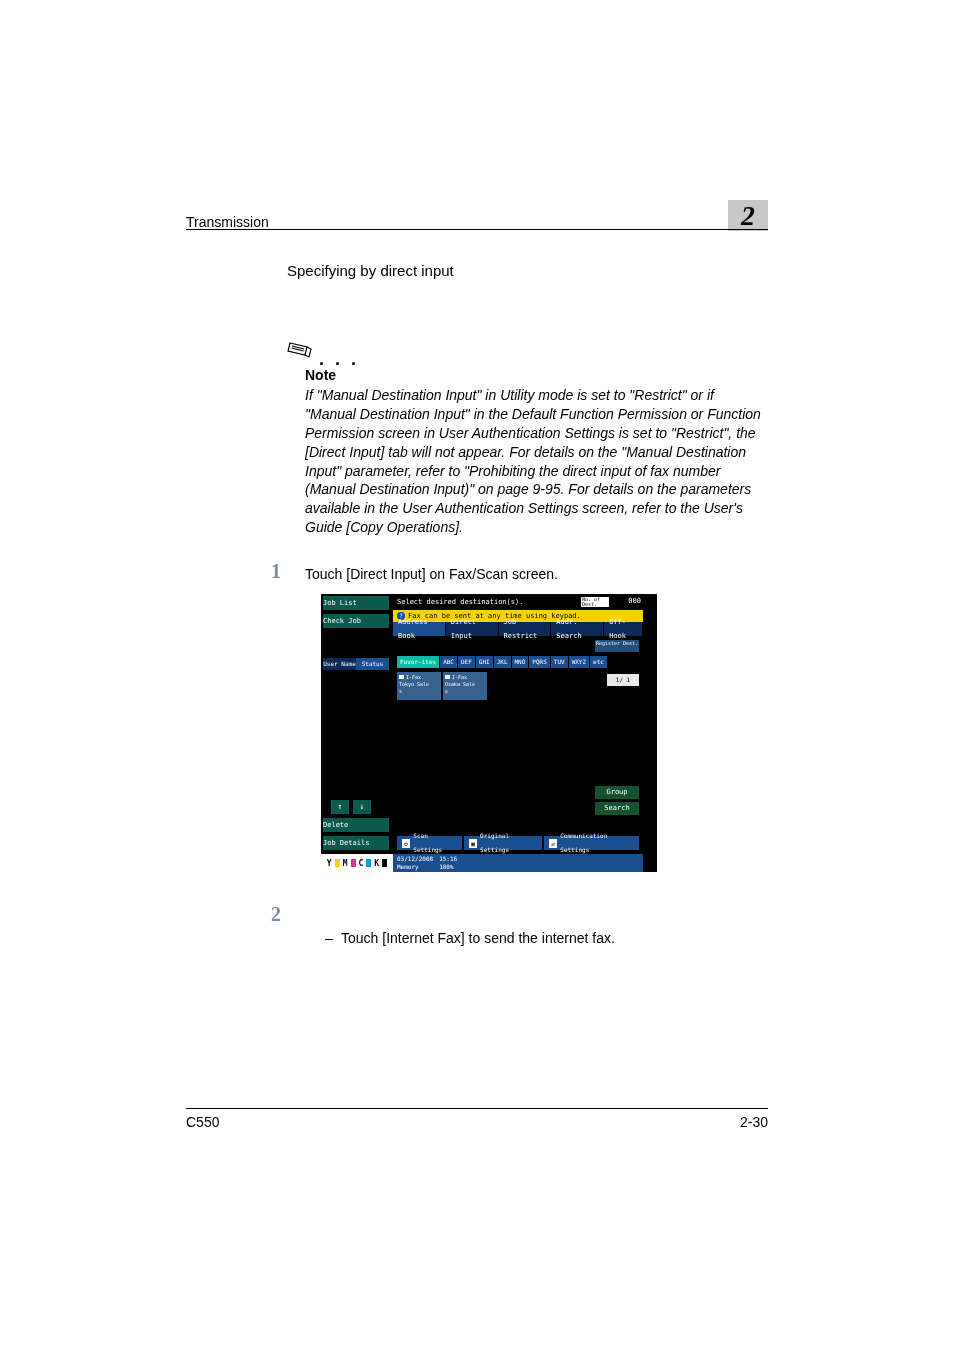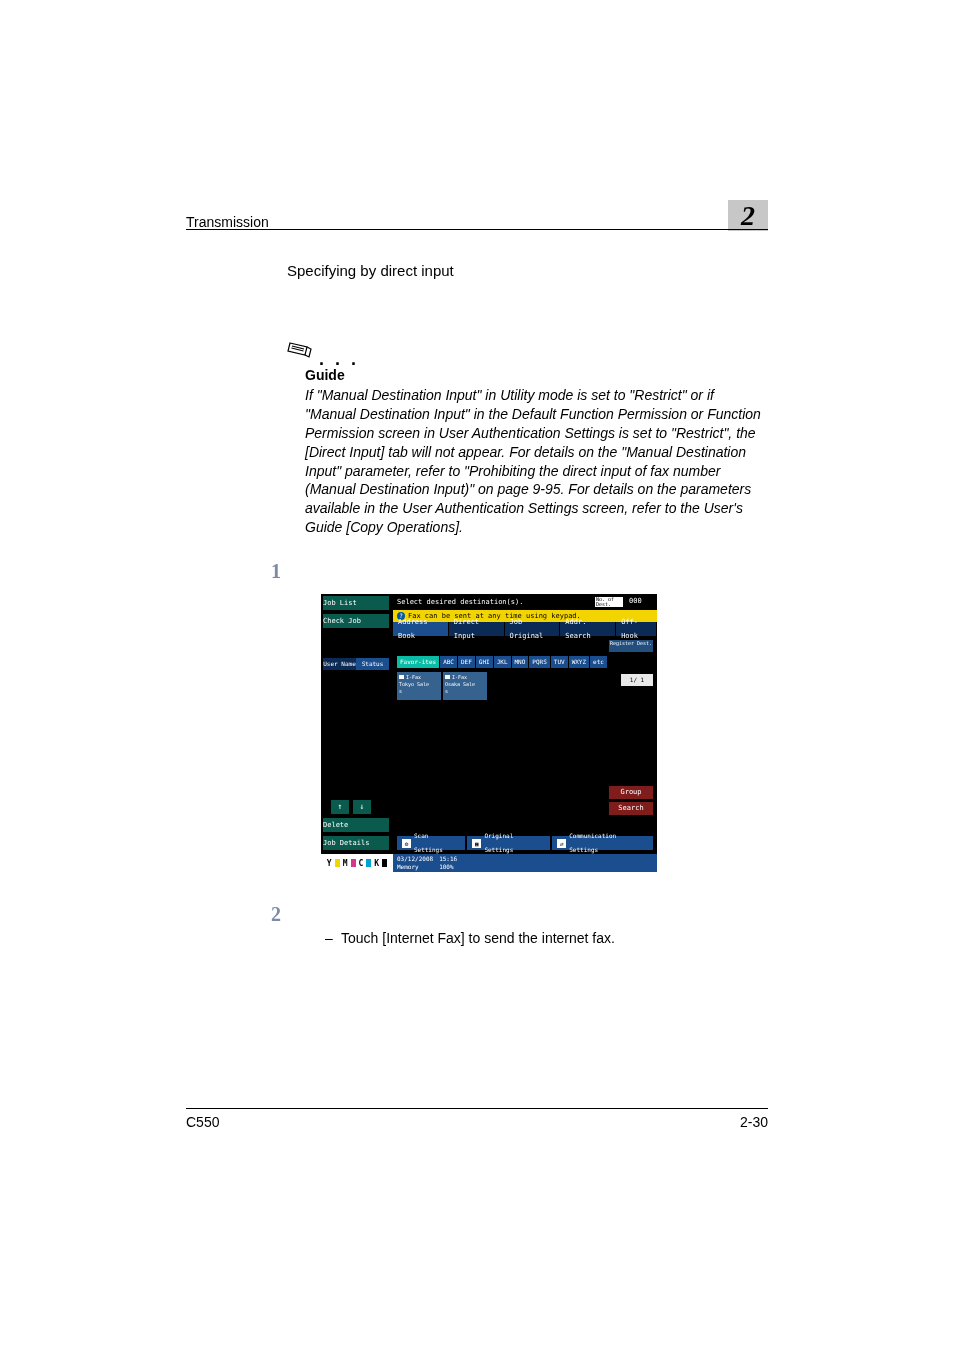--- a/index.html
+++ b/index.html
@@ -22,40 +22,40 @@
   .step-text{position:absolute;left:305px;right:186px;font-size:14px;line-height:1.35}
   .st1{top:565px}
   .st2{top:908px}
   .bullet{position:absolute;left:325px;font-size:14px}
   .bul{top:930px}
   .bullet-text{position:absolute;left:341px;right:186px;font-size:14px}
   .bt{top:930px}
   
   .scr{position:absolute;left:321px;top:594px;width:336px;height:278px;background:#000;color:#fff;font-family:"Lucida Console",Monaco,monospace;font-size:7px}
   .scr .left{position:absolute;left:0;top:0;width:72px;height:100%;background:#000}
-  .scr .main{position:absolute;left:72px;top:0;right:0;height:100%;background:#000}
+  .scr .main{position:absolute;left:72px;top:0;right:14px;height:100%;background:#000}
   .scr .topmsg{position:absolute;left:4px;top:4px;color:#fff;font-size:7px}
   .scr .docbadge{position:absolute;right:34px;top:3px;width:26px;height:10px;background:#fff;color:#000;font-size:5px;text-align:left;padding:0 1px;line-height:5px}
-  .scr .ndoc{position:absolute;right:2px;top:3px;width:26px;height:10px;color:#fff;text-align:left;font-size:7px}
+  .scr .ndoc{position:absolute;right:2px;top:3px;width:26px;height:10px;color:#fff;text-align:right;font-size:7px}
   .scr .yellowbar{position:absolute;left:0;top:16px;right:0;height:12px;background:#f2d400;color:#000;padding-left:4px;line-height:12px;font-size:7px}
   .scr .yellowbar .q{display:inline-block;width:8px;height:8px;border-radius:50%;background:#0057a6;color:#fff;text-align:center;line-height:8px;font-size:6px;margin-right:3px}
   .scr .tabrow{position:absolute;left:0;top:28px;right:0;height:14px;display:flex}
   .scr .tab{background:#0b2a55;color:#fff;border-right:1px solid #000;padding:0 5px;line-height:14px;font-size:7px;display:inline-flex;align-items:center}
   .scr .tab.sel{background:#1b4e8e}
   .scr .tab.off{background:#0b2a55;margin-left:auto}
   .scr .filterrow{position:absolute;left:0;top:46px;right:0;height:14px}
   .scr .regbtn{position:absolute;right:4px;top:0;width:44px;height:11px;background:#224f7e;line-height:5px;text-align:center;font-size:5px;padding-top:1px}
   .scr .alpharow{position:absolute;left:4px;top:62px;right:4px;height:12px;display:flex;gap:1px}
   .scr .alpha{background:#1b4e8e;color:#fff;padding:0 3px;line-height:12px;font-size:6px}
   .scr .alpha.sel{background:#0abca5}
   .scr .cards{position:absolute;left:4px;top:78px;display:flex;gap:2px}
   .scr .card{width:44px;height:28px;background:#36628f;font-size:5px;line-height:7px;padding:2px;box-sizing:border-box}
   .scr .card .env{display:inline-block;width:5px;height:4px;background:#fff;margin-right:2px}
   .scr .pageind{position:absolute;right:4px;top:80px;width:32px;height:12px;background:#e9e9e9;color:#000;text-align:center;line-height:12px;font-size:6px}
-  .scr .sidebtn{position:absolute;right:4px;width:44px;height:13px;background:#7f1d1d;text-align:center;line-height:13px;font-size:7px}
+  .scr .sidebtn{position:absolute;right:4px;width:44px;height:13px;background:#14532d;text-align:center;line-height:13px;font-size:7px}
   .scr .grp{top:192px}
   .scr .sch{top:208px}
   .scr .btmrow{position:absolute;left:4px;right:4px;bottom:22px;height:14px;display:flex;gap:2px;align-items:center}
   .scr .bbtn{background:#1b4e8e;color:#fff;height:14px;line-height:14px;padding:0 5px;font-size:6px;display:inline-flex;align-items:center;gap:3px}
   .scr .bic{width:9px;height:9px;background:#fff;color:#000;text-align:center;line-height:9px;font-size:6px}
   .scr .datebar{position:absolute;left:0;right:0;bottom:0;height:18px;background:#1b4e8e;display:flex;align-items:center;padding-left:4px;gap:6px;font-size:6px;line-height:8px}
 
   
   .scr .lbtn{position:absolute;left:2px;width:66px;height:14px;background:#0b5a4e;color:#fff;text-align:left;line-height:14px;font-size:7px}
   .scr .jl{top:2px}
@@ -93,24 +93,25 @@
 <span class="note-icon">
   <svg viewBox="0 0 26 20">
         <g fill="none" stroke="#000" stroke-width="1.2">
           <path d="M3 2 L20 6 L18 14 L1 10 Z"></path>
           <path d="M20 6 L24 8 L22 16 L18 14"></path>
           <path d="M5 5 L17 8 M4.5 7 L16.5 10"></path>
         </g>
       </svg>
 </span>
 <span class="note-dots">. . .</span>
-<div class="note-head">Guide</div>
+<div class="note-head">Note</div>
 <div class="note-body">If "Manual Destination Input" in Utility mode is set to "Restrict" or if "Manual Destination Input" in the Default Function Permission or Function Permission screen in User Authentication Settings is set to "Restrict", the [Direct Input] tab will not appear. For details on the "Manual Destination Input" parameter, refer to "Prohibiting the direct input of fax number (Manual Destination Input)" on page 9-95. For details on the parameters available in the User Authentication Settings screen, refer to the User's Guide [Copy Operations].</div>
 
 <div class="step-num step1n">1</div>
+<div class="step-text st1">Touch [Direct Input] on Fax/Scan screen.</div>
 
 <div class="scr">
   <div class="left">
     <div class="lbtn jl">Job List</div>
     <div class="lbtn cj">Check Job</div>
     <div class="segrow">
       <div class="seg">User Name</div>
       <div class="seg selseg">Status</div>
     </div>
     <div class="arrows">
@@ -131,21 +132,21 @@
     </div>
   </div>
   <div class="main">
     <div class="topmsg">Select desired destination(s).</div>
     <div class="docbadge">No. of Dest.</div>
     <div class="ndoc">000</div>
     <div class="yellowbar"><span class="q">?</span><span>Fax can be sent at any time using keypad.</span></div>
     <div class="tabrow">
       <div class="tab sel">Address Book</div>
       <div class="tab">Direct Input</div>
-      <div class="tab">Job Original</div>
+      <div class="tab">Job Restrict</div>
       <div class="tab">Addr. Search</div>
       <div class="tab off">Off-Hook</div>
     </div>
     <div class="filterrow">
       <div class="regbtn">Register Dest.</div>
     </div>
     <div class="alpharow">
       <div class="alpha sel">Favor-ites</div>
       <div class="alpha">ABC</div>
       <div class="alpha">DEF</div>

